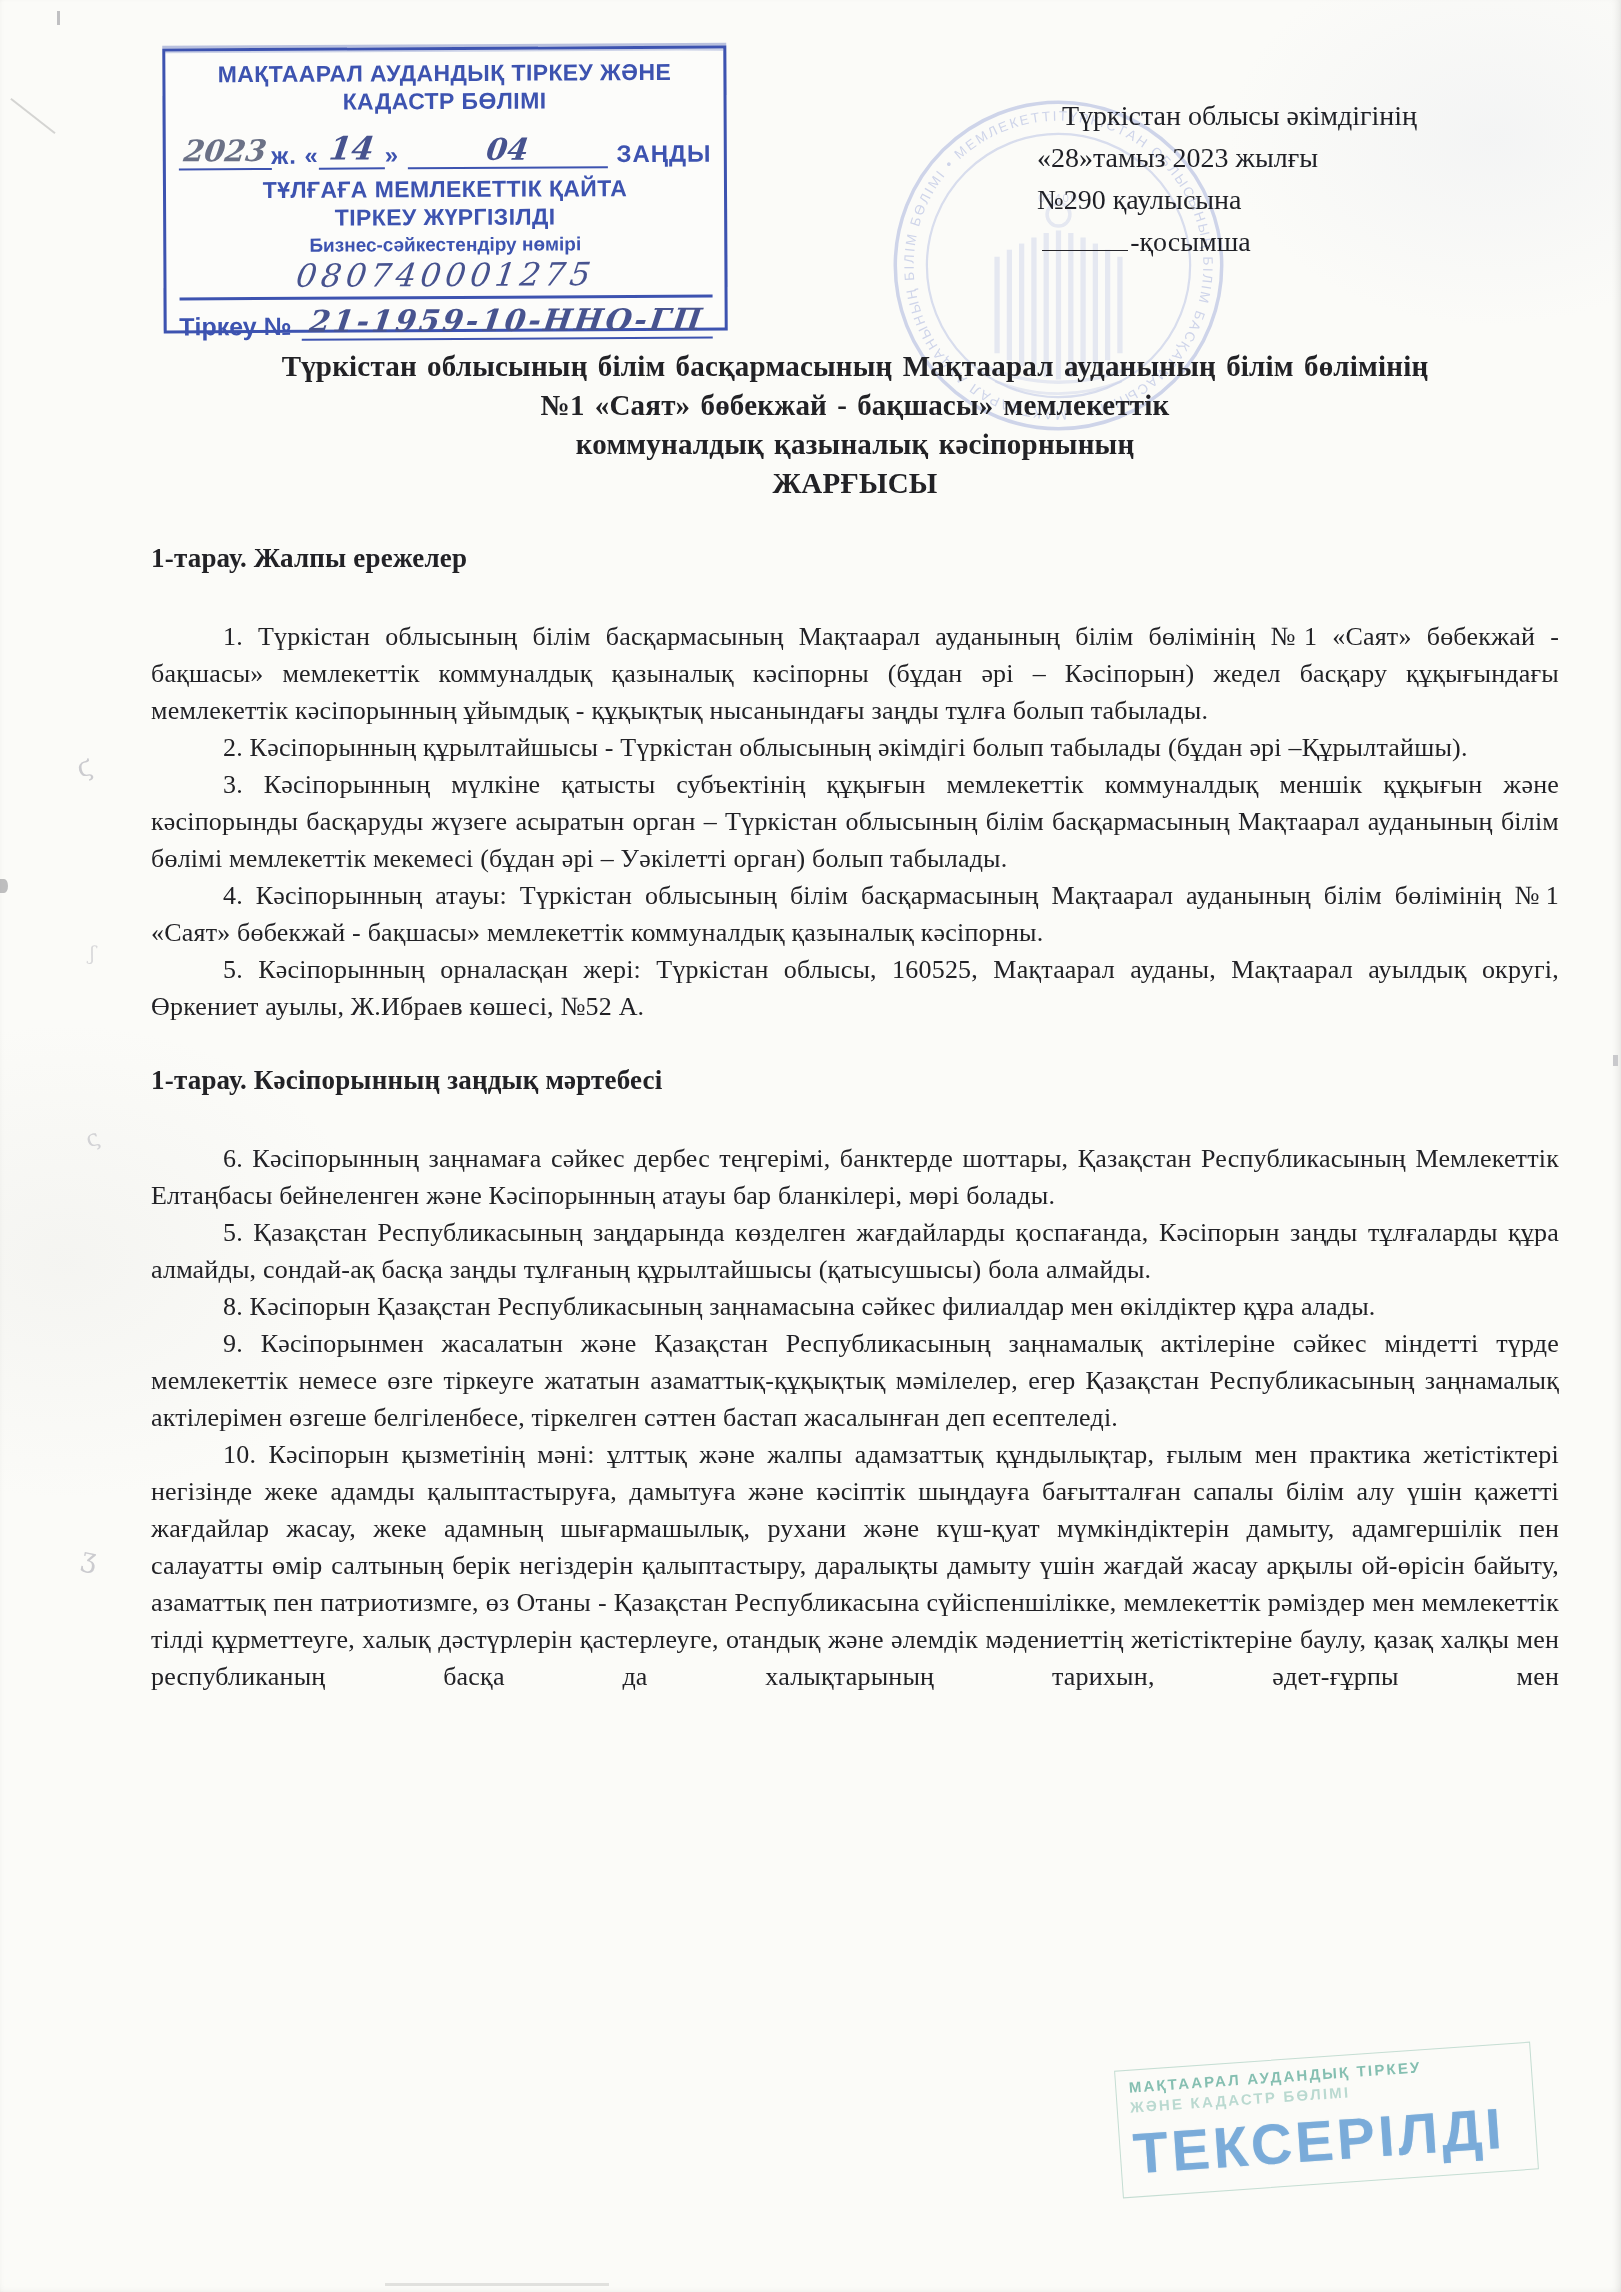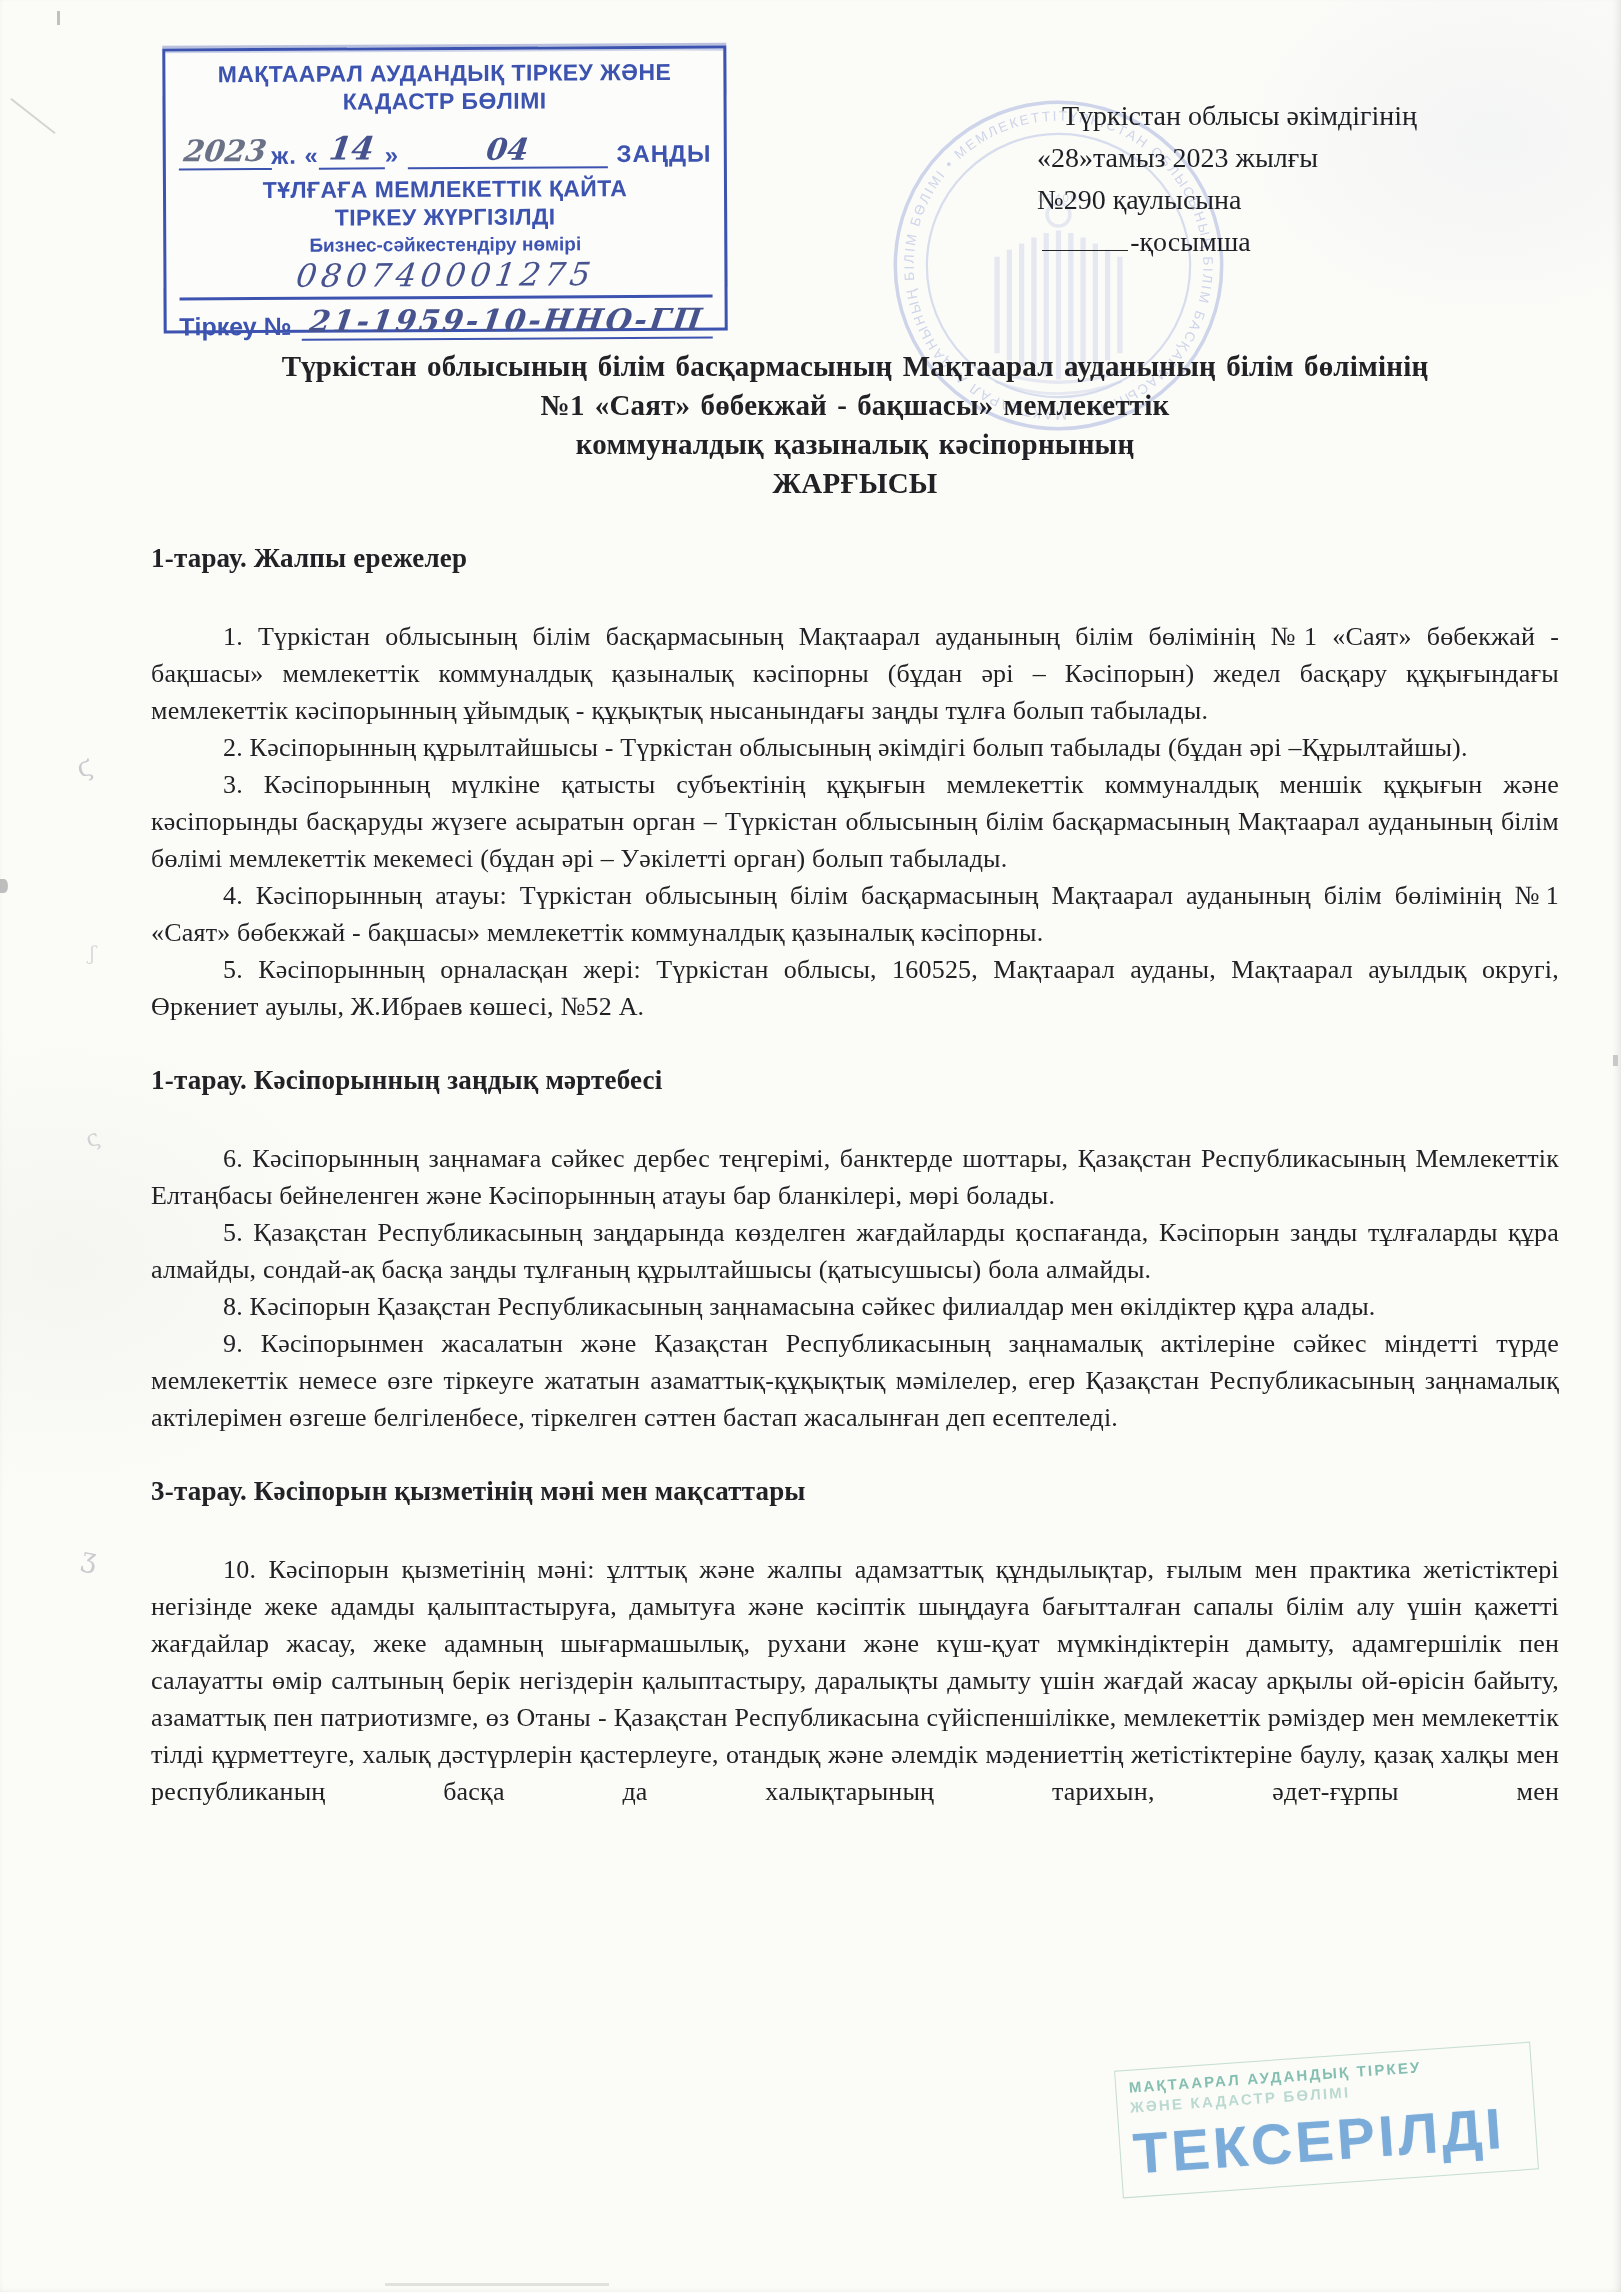--- a/index.html
+++ b/index.html
@@ -175,21 +175,20 @@
     <div class="para">3. Кәсіпорынның мүлкіне қатысты субъектінің құқығын мемлекеттік коммуналдық меншік құқығын және кәсіпорынды басқаруды жүзеге асыратын орган – Түркістан облысының білім басқармасының Мақтаарал ауданының білім бөлімі мемлекеттік мекемесі (бұдан әрі – Уәкілетті орган) болып табылады.</div>
     <div class="para">4. Кәсіпорынның атауы: Түркістан облысының білім басқармасының Мақтаарал ауданының білім бөлімінің №1 «Саят» бөбекжай - бақшасы» мемлекеттік коммуналдық қазыналық кәсіпорны.</div>
     <div class="para">5. Кәсіпорынның орналасқан жері: Түркістан облысы, 160525, Мақтаарал ауданы, Мақтаарал ауылдық округі, Өркениет ауылы, Ж.Ибраев көшесі, №52 А.</div>
 
     <div class="chapter-heading">1-тарау. Кәсіпорынның заңдық мәртебесі</div>
     <div class="para">6. Кәсіпорынның заңнамаға сәйкес дербес теңгерімі, банктерде шоттары, Қазақстан Республикасының Мемлекеттік Елтаңбасы бейнеленген және Кәсіпорынның атауы бар бланкілері, мөрі болады.</div>
     <div class="para">5. Қазақстан Республикасының заңдарында көзделген жағдайларды қоспағанда, Кәсіпорын заңды тұлғаларды құра алмайды, сондай-ақ басқа заңды тұлғаның құрылтайшысы (қатысушысы) бола алмайды.</div>
     <div class="para">8. Кәсіпорын Қазақстан Республикасының заңнамасына сәйкес филиалдар мен өкілдіктер құра алады.</div>
     <div class="para">9. Кәсіпорынмен жасалатын және Қазақстан Республикасының заңнамалық актілеріне сәйкес міндетті түрде мемлекеттік немесе өзге тіркеуге жататын азаматтық-құқықтық мәмілелер, егер Қазақстан Республикасының заңнамалық актілерімен өзгеше белгіленбесе, тіркелген сәттен бастап жасалынған деп есептеледі.</div>
 
-    <div class="chapter-heading">3-тарау. Кәсіпорын қызметінің мәні мен мақсаттары</div>
     <div class="para cut">10. Кәсіпорын қызметінің мәні: ұлттық және жалпы адамзаттық құндылықтар, ғылым мен практика жетістіктері негізінде жеке адамды қалыптастыруға, дамытуға және кәсіптік шыңдауға бағытталған сапалы білім алу үшін қажетті жағдайлар жасау, жеке адамның шығармашылық, рухани және күш-қуат мүмкіндіктерін дамыту, адамгершілік пен салауатты өмір салтының берік негіздерін қалыптастыру, даралықты дамыту үшін жағдай жасау арқылы ой-өрісін байыту, азаматтық пен патриотизмге, өз Отаны - Қазақстан Республикасына сүйіспеншілікке, мемлекеттік рәміздер мен мемлекеттік тілді құрметтеуге, халық дәстүрлерін қастерлеуге, отандық және әлемдік мәдениеттің жетістіктеріне баулу, қазақ халқы мен республиканың басқа да халықтарының тарихын, әдет-ғұрпы мен</div>
   </div>
 
   <div class="verify-stamp">
     <div class="vs-small">МАҚТААРАЛ АУДАНДЫҚ ТІРКЕУ</div>
     <div class="vs-small f2">ЖӘНЕ КАДАСТР БӨЛІМІ</div>
     <div class="vs-big">ТЕКСЕРІЛДІ</div>
   </div>
 
   <div class="artifact" style="left:57px;top:10.7px;width:2.7px;height:14.3px;background:#9a9a9e;opacity:.6;"></div>

